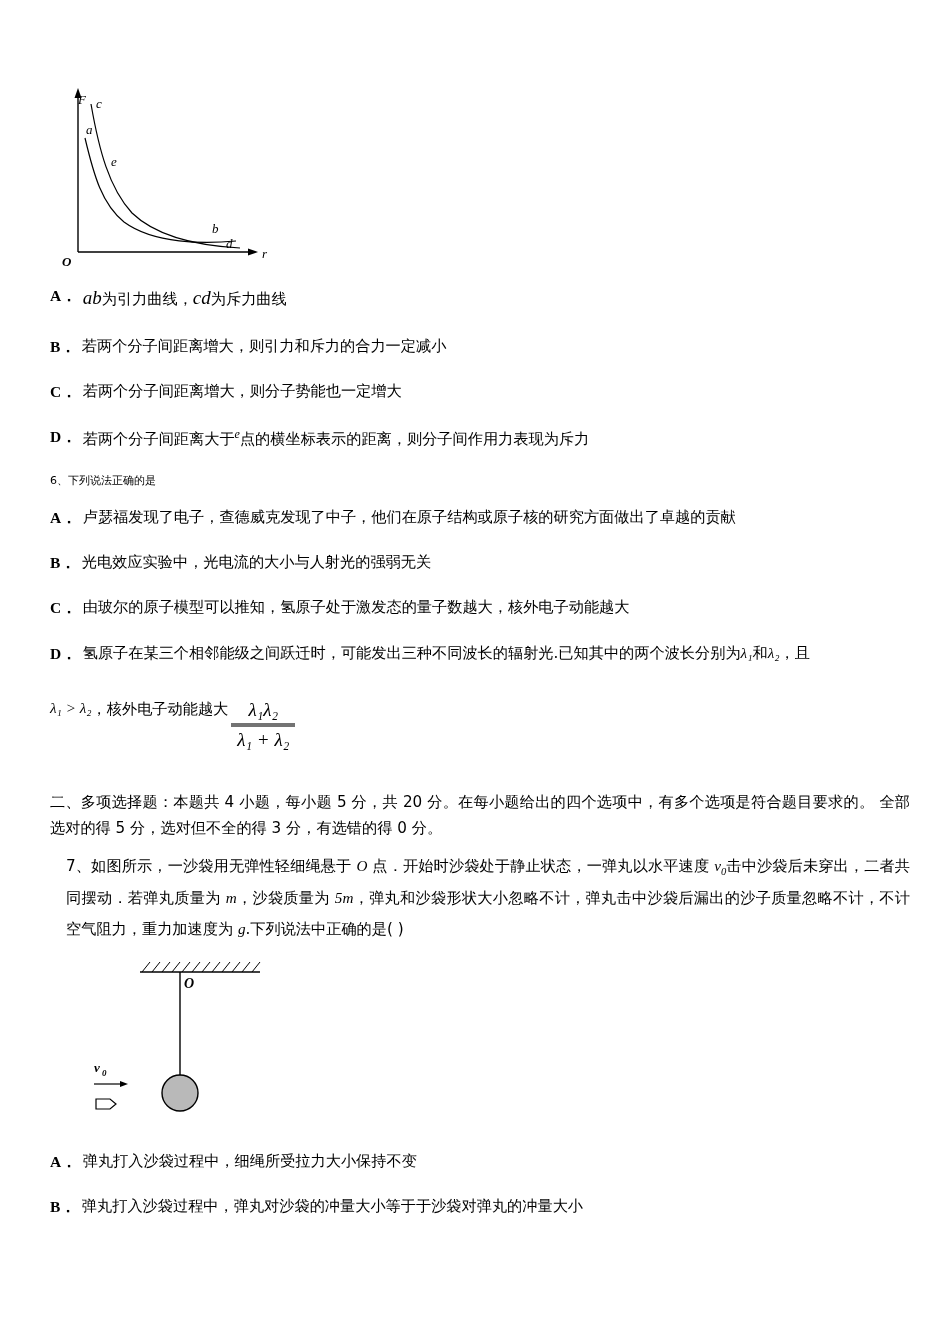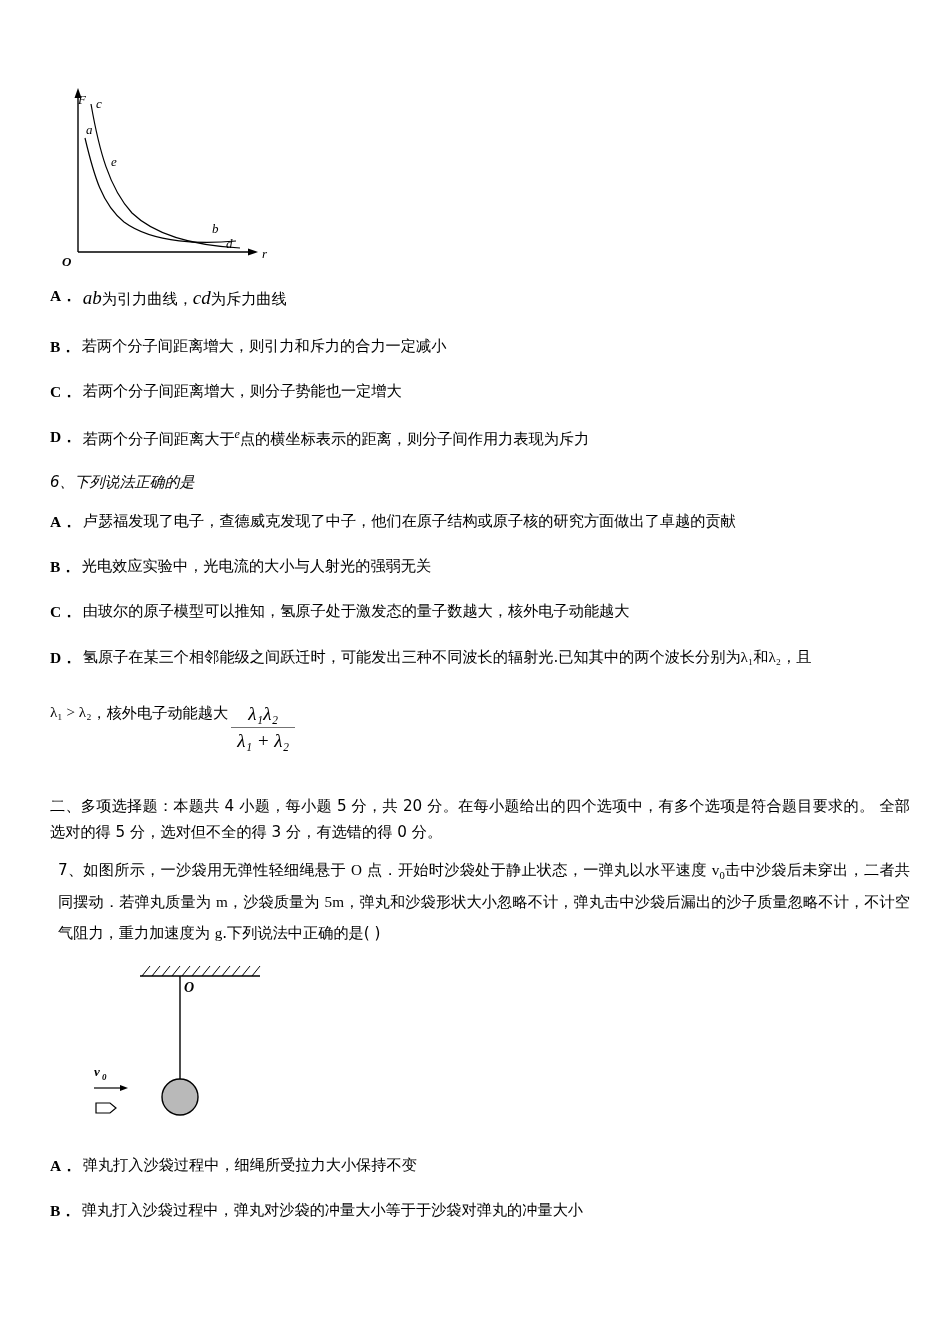--- a/index.html
+++ b/index.html
@@ -49,38 +49,38 @@
     font-family: "Liberation Serif", serif;
     font-size: 15.5px;
     flex: 0 0 auto;
     margin-right: 6px;
     white-space: nowrap;
   }
   .opt .body {
     flex: 1 1 auto;
   }
   .qnum {
-    font-size: 15px;
+    font-size: 11px;
     margin: 15px 0 18px 0;
-    font-style: italic;
   }
   .sec {
     font-size: 15.2px;
     line-height: 1.72;
     margin: 36px 0 10px 0;
     text-align: justify;
   }
   .q7 {
     font-size: 15.2px;
     line-height: 1.95;
-    margin: 4px 0 6px 8px;
+    margin: 4px 0 6px 16px;
     text-align: justify;
   }
   .mi {
     font-family: "Liberation Serif", serif;
+    font-style: italic;
   }
   sub {
     font-size: 0.7em;
   }
 
   
   .frac {
     display: inline-block;
     vertical-align: middle;
     text-align: center;
@@ -91,21 +91,21 @@
     margin: 0 3px;
     position: relative;
     top: -1px;
   }
   .frac .num {
     display: block;
     padding: 0 6px 1px 6px;
   }
   .frac .den {
     display: block;
-    border-top: 1px solid #737373;
+    border-top: 4px solid #737373;
     padding: 1px 6px 0 6px;
   }
   .lamline {
     margin: 34px 0 10px 0;
     font-size: 15.2px;
     display: flex;
     align-items: flex-start;
     min-height: 54px;
   }
 

